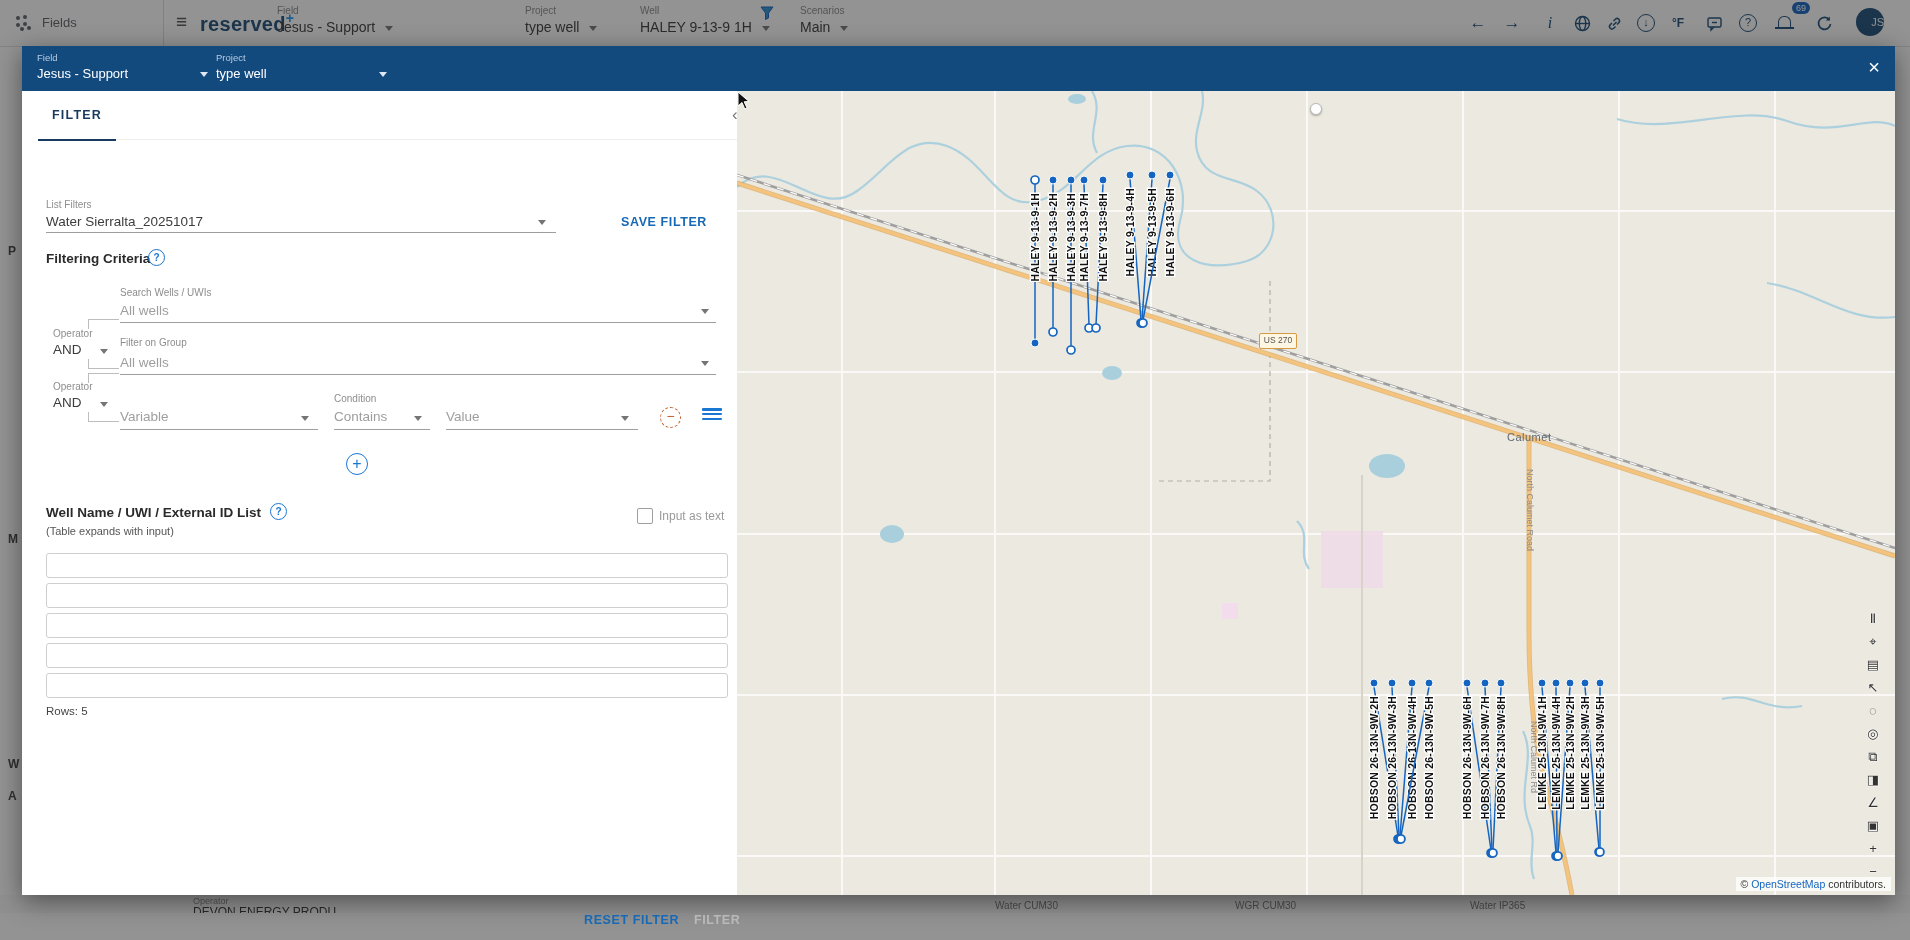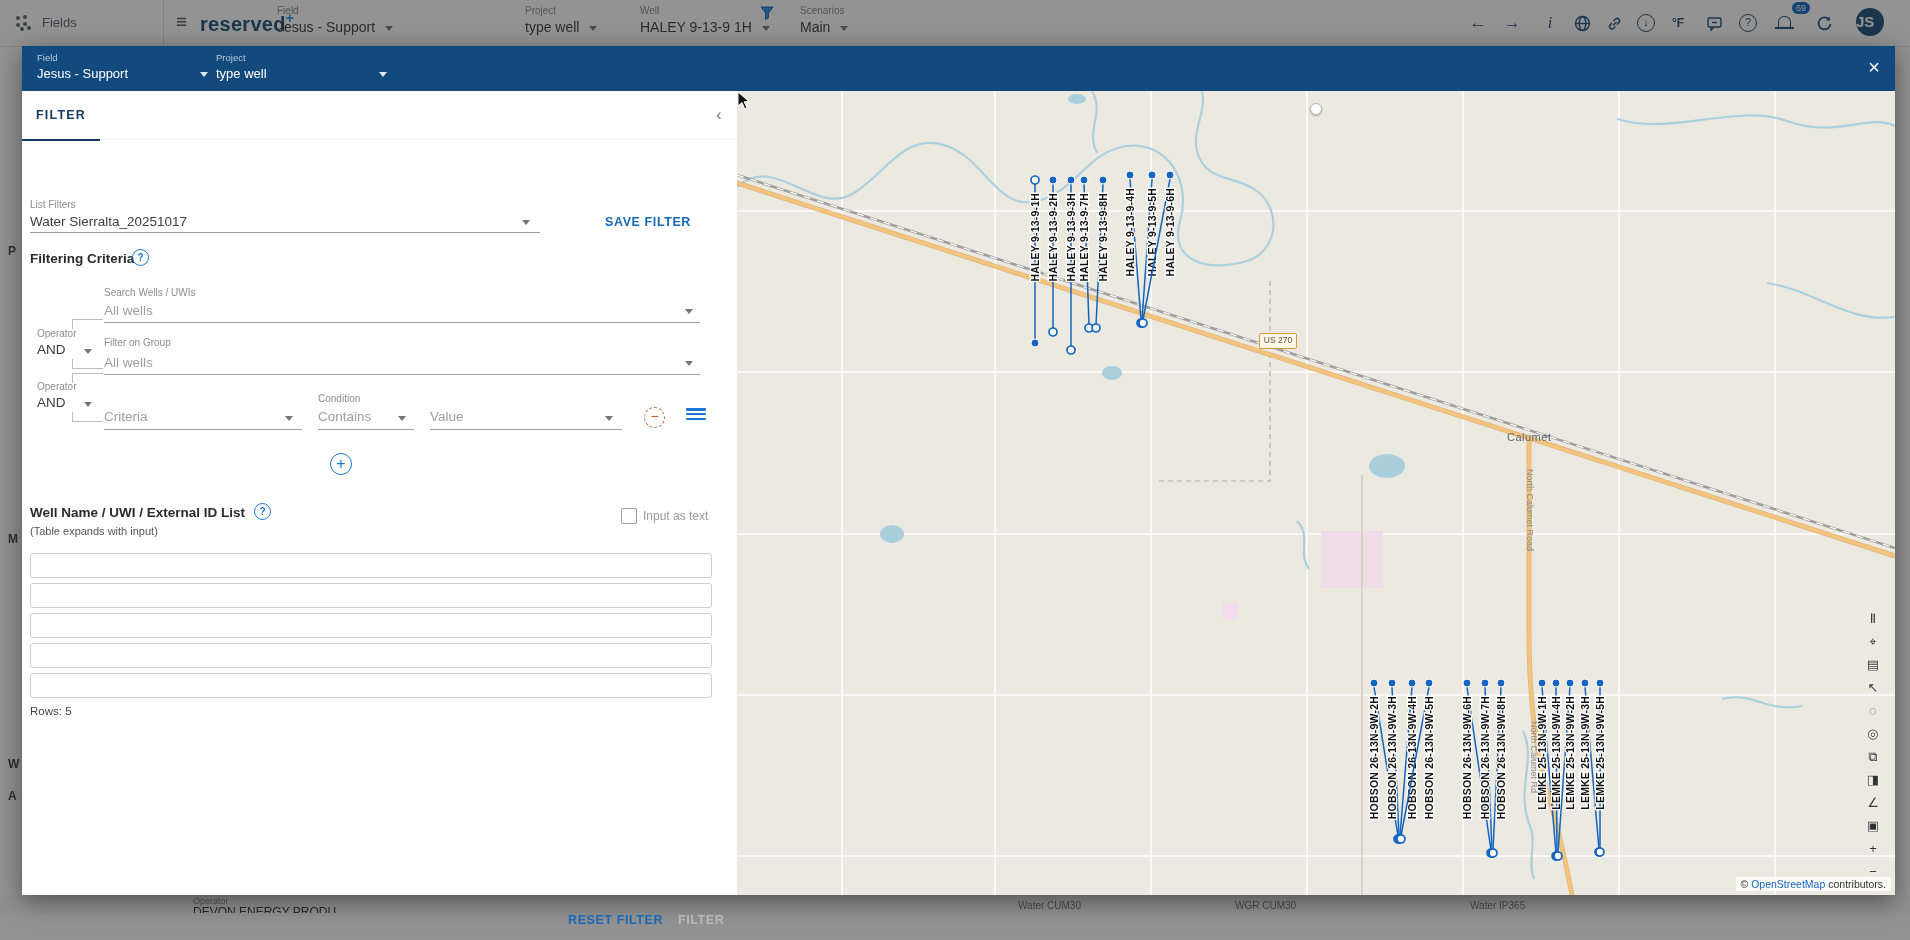--- a/index.html
+++ b/index.html
@@ -16,42 +16,42 @@
   .caret{display:inline-block;width:0;height:0;border-left:4px solid transparent;border-right:4px solid transparent;border-top:5px solid #777;margin-left:10px;vertical-align:middle;}
   #logo{position:absolute;left:200px;top:10px;font-size:20px;font-weight:bold;color:#1c4e79;letter-spacing:.3px;}
   #logo sup{color:#2196f3;font-size:14px;}
   #burger{position:absolute;left:176px;top:11px;font-size:19px;color:#555;}
   #fields-title{position:absolute;left:42px;top:15px;font-size:13px;color:#5f6368;}
   .hicon{position:absolute;top:12px;width:24px;height:22px;color:#1c4e79;font-size:15px;text-align:center;line-height:22px;}
   .circ{border:1.6px solid #1c4e79;border-radius:50%;width:16px;height:16px;line-height:15px;font-size:11px;margin:2px auto 0;}
   .bellshape{width:11px;height:10px;border:1.7px solid #1c4e79;border-bottom:none;border-radius:6px 6px 0 0;margin:4px auto 0;position:relative;}
   .bellshape:after{content:"";position:absolute;left:-4px;right:-4px;bottom:-2px;height:1.7px;background:#1c4e79;}
   #badge{position:absolute;left:1792px;top:2px;background:#1565c0;color:#fff;border-radius:8px;font-size:9px;padding:1px 4px;}
-  #avatar{position:absolute;left:1856px;top:8px;width:28px;height:28px;border-radius:50%;background:#1c4e79;color:#fff;font-size:15px;text-align:left;line-height:28px;font-weight:bold;}
+  #avatar{position:absolute;left:1856px;top:8px;width:28px;height:28px;border-radius:50%;background:#1c4e79;color:#fff;font-size:11px;text-align:right;line-height:28px;}
   #footer{position:absolute;left:0;top:913px;width:1910px;height:27px;background:#16304d;}
   #footer div{position:absolute;left:10px;top:6px;color:#f0f0f0;font-size:12.5px;}
   #behind-strip{position:absolute;left:0;top:895px;width:1910px;height:18px;background:#fafafa;overflow:hidden;}
   .bhead{position:absolute;top:5px;font-size:10px;color:#777;}
   #b-op{position:absolute;left:193px;top:1px;font-size:9px;color:#888;}
   #b-devon{position:absolute;left:193px;top:10px;font-size:12px;font-weight:normal;color:#333;}
   #sidebar-letters{position:absolute;left:0;top:0;width:22px;height:940px;overflow:hidden;}
   .sblet{position:absolute;left:8px;font-size:12px;font-weight:bold;color:#444;}
   
   #overlay{position:absolute;inset:0;background:rgba(25,25,25,0.47);z-index:5;}
   
   #modal{position:absolute;left:22px;top:46px;width:1873px;height:849px;z-index:10;background:#fff;box-shadow:0 6px 24px rgba(0,0,0,.45);}
   #banner{position:absolute;left:0;top:0;width:1873px;height:45px;background:#134a7e;}
   .bsel{position:absolute;top:6px;}
   .bsel .lbl{font-size:9.5px;color:#b7cbe2;}
   .bsel .val{font-size:13px;color:#fff;margin-top:3px;}
   .bsel .uline{height:1px;background:#7e9dc0;margin-top:4px;}
   .bcaret{display:inline-block;width:0;height:0;border-left:4px solid transparent;border-right:4px solid transparent;border-top:5px solid #dfe9f4;position:absolute;top:26px;}
   #close-x{position:absolute;left:1840px;top:9px;color:#fff;font-size:20px;width:24px;height:24px;text-align:center;line-height:24px;}
   
-  #panel{position:absolute;left:0;top:45px;width:715px;height:568px;background:#fff;}
+  #panel{position:absolute;left:16px;top:45px;width:715px;height:568px;background:#fff;}
   #tabs{position:absolute;left:0;top:0;width:715px;height:48px;border-bottom:1px solid #eee;}
   .tab{position:absolute;top:0;height:48px;font-size:12.5px;letter-spacing:1.2px;text-align:center;line-height:48px;}
   #tab-filter{left:0;width:78px;color:#173a5e;font-weight:bold;border-bottom:2px solid #173a5e;}
   #tab-comp{left:78px;width:155px;color:#9a9a9a;font-weight:bold;}
   #collapse{position:absolute;left:694px;top:14px;color:#777;font-size:17px;}
   .sm-lbl{position:absolute;font-size:10px;color:#8d8d8d;}
   .fld-val{position:absolute;font-size:13.5px;color:#3c3c3c;white-space:nowrap;}
   .ph{color:#9e9e9e;}
   .uline{position:absolute;height:1px;background:#9e9e9e;}
   .dd-caret{position:absolute;width:0;height:0;border-left:4.5px solid transparent;border-right:4.5px solid transparent;border-top:5px solid #757575;}
@@ -183,21 +183,21 @@
   <div id="sidebar-letters">
       <div class="sblet" style="top: 244px;">P</div>
       <div class="sblet" style="top: 532px;">M</div>
       <div class="sblet" style="top: 757px;">W</div>
       <div class="sblet" style="top: 789px;">A</div>
     </div>
 
   <div id="behind-strip">
     <div id="b-op">Operator</div>
     <div id="b-devon">DEVON ENERGY PRODU</div>
-  <div class="bhead" style="left: 1018px;">Water CUM30</div>
+  <div class="bhead" style="left: 995px;">Water CUM30</div>
       <div class="bhead" style="left: 1235px;">WGR CUM30</div>
       <div class="bhead" style="left: 1470px;">Water IP365</div>
     </div>
 
 </div>
 
 <div id="overlay"></div>
 
 <div id="modal">
 
@@ -247,21 +247,21 @@
     <div class="fld-val ph" style="left:82px;top:264px">All wells</div>
     <div class="uline" style="left:82px;top:283px;width:596px"></div>
     <div class="dd-caret" style="left:663px;top:270px"></div>
 
     <div class="brk t" style="left:50px;top:282px"></div>
     <div class="sm-lbl" style="left:15px;top:290px">Operator</div>
     <div class="fld-val" style="left:15px;top:304px">AND</div>
     <div class="dd-caret" style="left:62px;top:311px"></div>
     <div class="brk b" style="left:50px;top:321px"></div>
 
-    <div class="fld-val ph" style="left:82px;top:318px">Criteria</div>
+    <div class="fld-val ph" style="left:82px;top:318px">Variable</div>
     <div class="uline" style="left:82px;top:338px;width:198px"></div>
     <div class="dd-caret" style="left:263px;top:325px"></div>
 
     <div class="sm-lbl" style="left:296px;top:302px">Condition</div>
     <div class="fld-val ph" style="left:296px;top:318px">Contains</div>
     <div class="uline" style="left:296px;top:338px;width:96px"></div>
     <div class="dd-caret" style="left:376px;top:325px"></div>
 
     <div class="fld-val ph" style="left:408px;top:318px">Value</div>
     <div class="uline" style="left:408px;top:338px;width:192px"></div>

